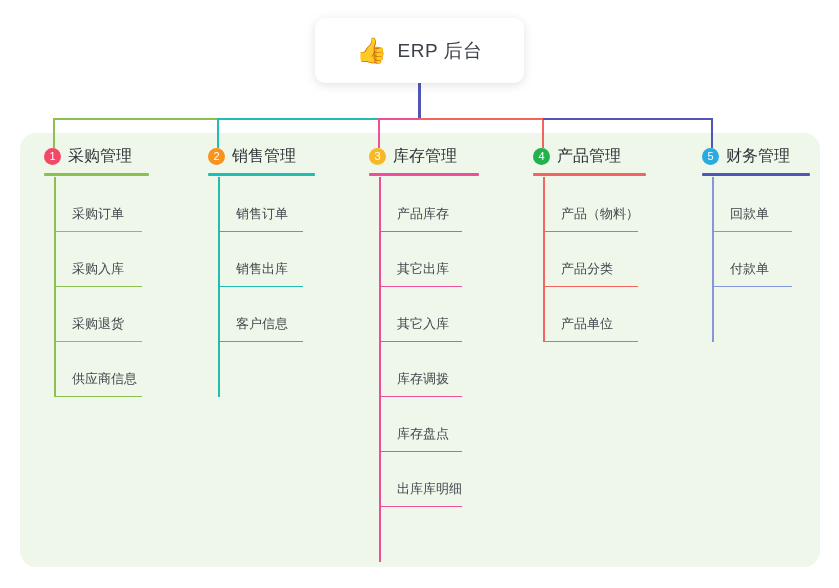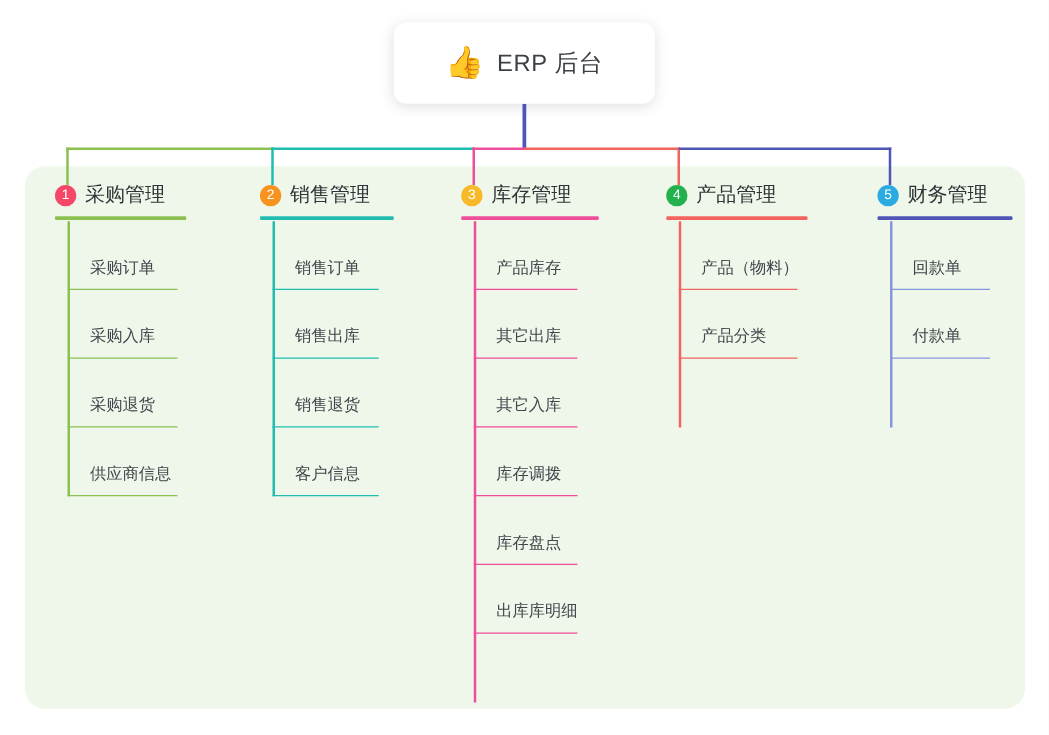--- a/index.html
+++ b/index.html
@@ -127,24 +127,20 @@
           <div class="rail" style="height: 220px; background: rgb(33, 189, 176);"></div>
           <div class="item">
             <span class="item-label">销售订单</span>
             <div class="item-rule" style="width: 85px; background: rgb(33, 189, 176);"></div>
           </div>
           <div class="item">
             <span class="item-label">销售出库</span>
             <div class="item-rule" style="width: 85px; background: rgb(33, 189, 176);"></div>
           </div>
           <div class="item">
-            <span class="item-label">销售退货</span>
-            <div class="item-rule" style="width: 85px; background: rgb(33, 189, 176);"></div>
-          </div>
-          <div class="item">
             <span class="item-label">客户信息</span>
             <div class="item-rule" style="width: 85px; background: rgb(33, 189, 176);"></div>
           </div>
         </div>
       </div>
       <div class="col" style="left: 367px;">
         <div class="col-head">
           <span class="badge" style="background: rgb(247, 185, 40);">3</span>
           <span class="col-title">库存管理</span>
           <div class="head-rule" style="width: 110px; background: rgb(239, 78, 155);"></div>
@@ -186,20 +182,24 @@
         <div class="items">
           <div class="rail" style="height: 165px; background: rgb(244, 100, 95);"></div>
           <div class="item">
             <span class="item-label">产品（物料）</span>
             <div class="item-rule" style="width: 95px; background: rgb(244, 100, 95);"></div>
           </div>
           <div class="item">
             <span class="item-label">产品分类</span>
             <div class="item-rule" style="width: 95px; background: rgb(244, 100, 95);"></div>
           </div>
+          <div class="item">
+            <span class="item-label">产品单位</span>
+            <div class="item-rule" style="width: 95px; background: rgb(244, 100, 95);"></div>
+          </div>
         </div>
       </div>
       <div class="col" style="left: 700px;">
         <div class="col-head">
           <span class="badge" style="background: rgb(41, 171, 226);">5</span>
           <span class="col-title">财务管理</span>
           <div class="head-rule" style="width: 108px; background: rgb(79, 86, 184);"></div>
         </div>
         <div class="items">
           <div class="rail" style="height: 165px; background: rgb(133, 150, 221);"></div>

